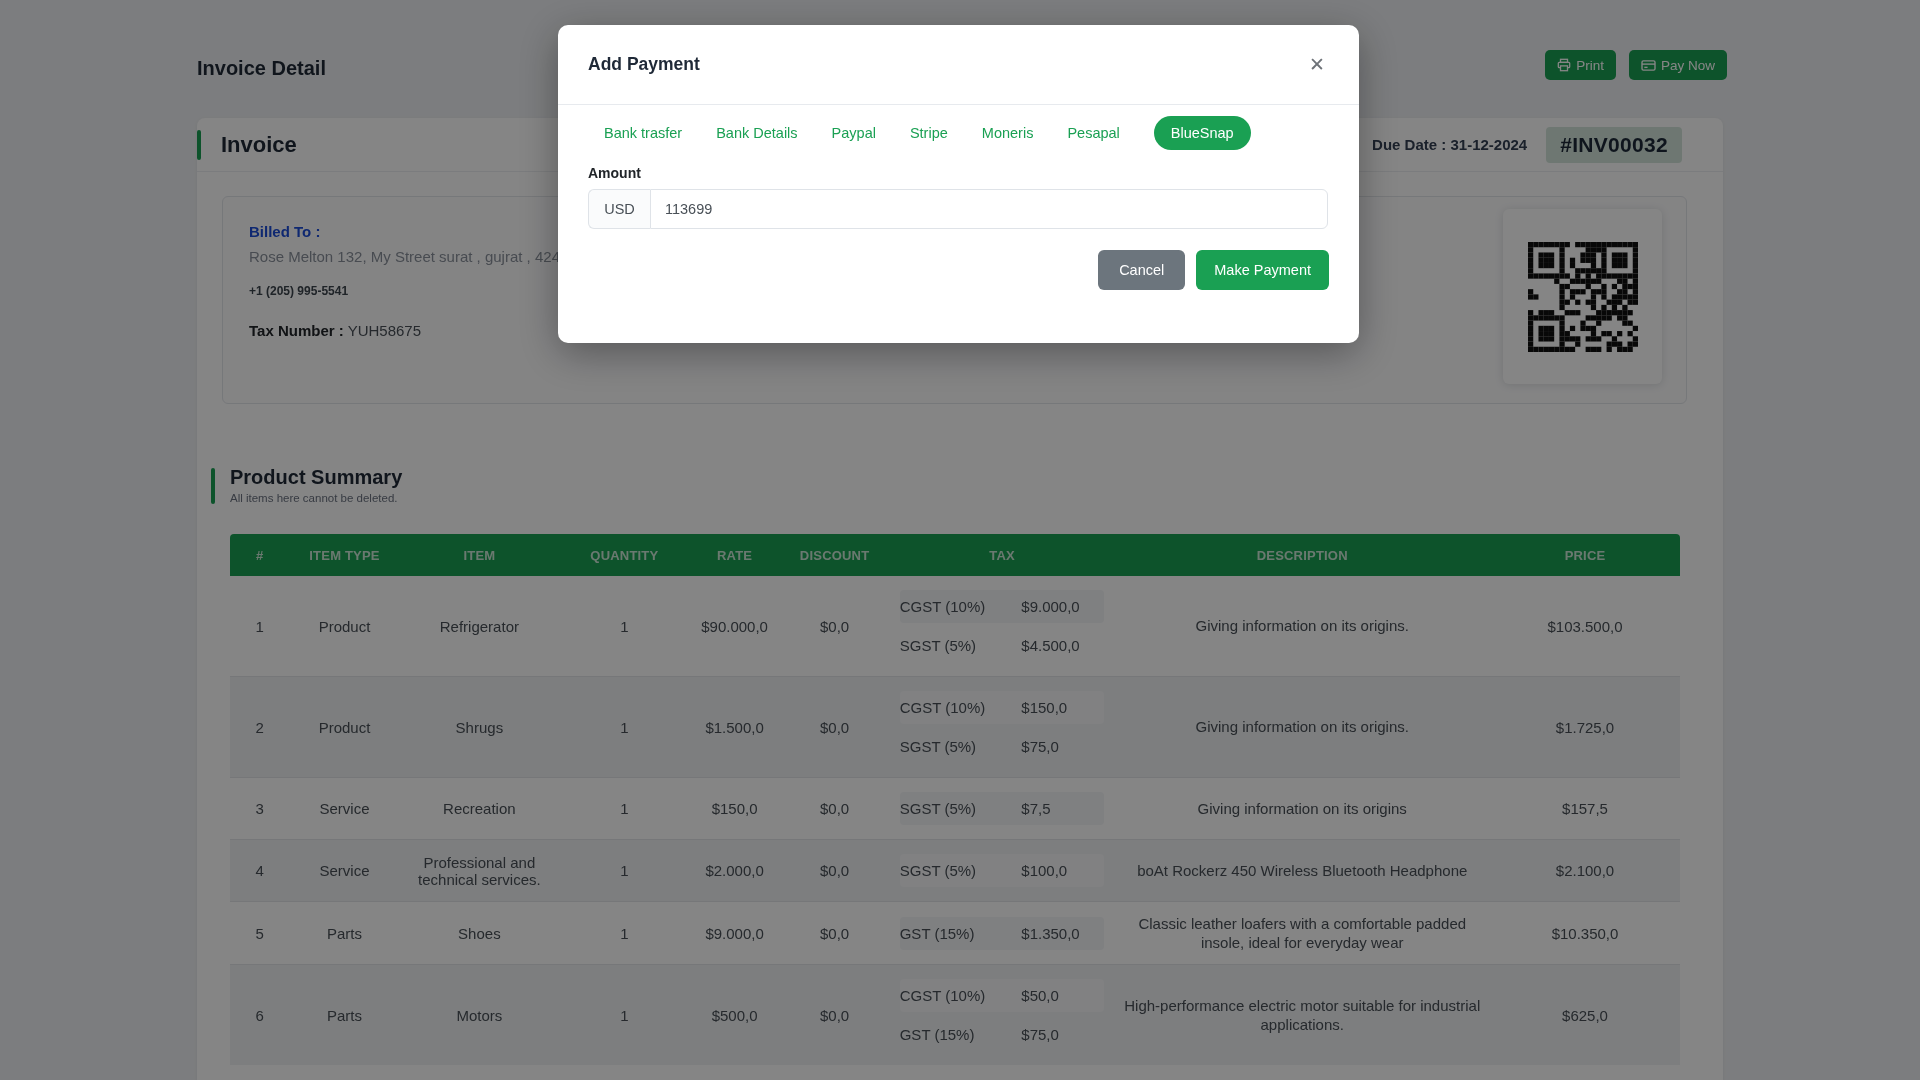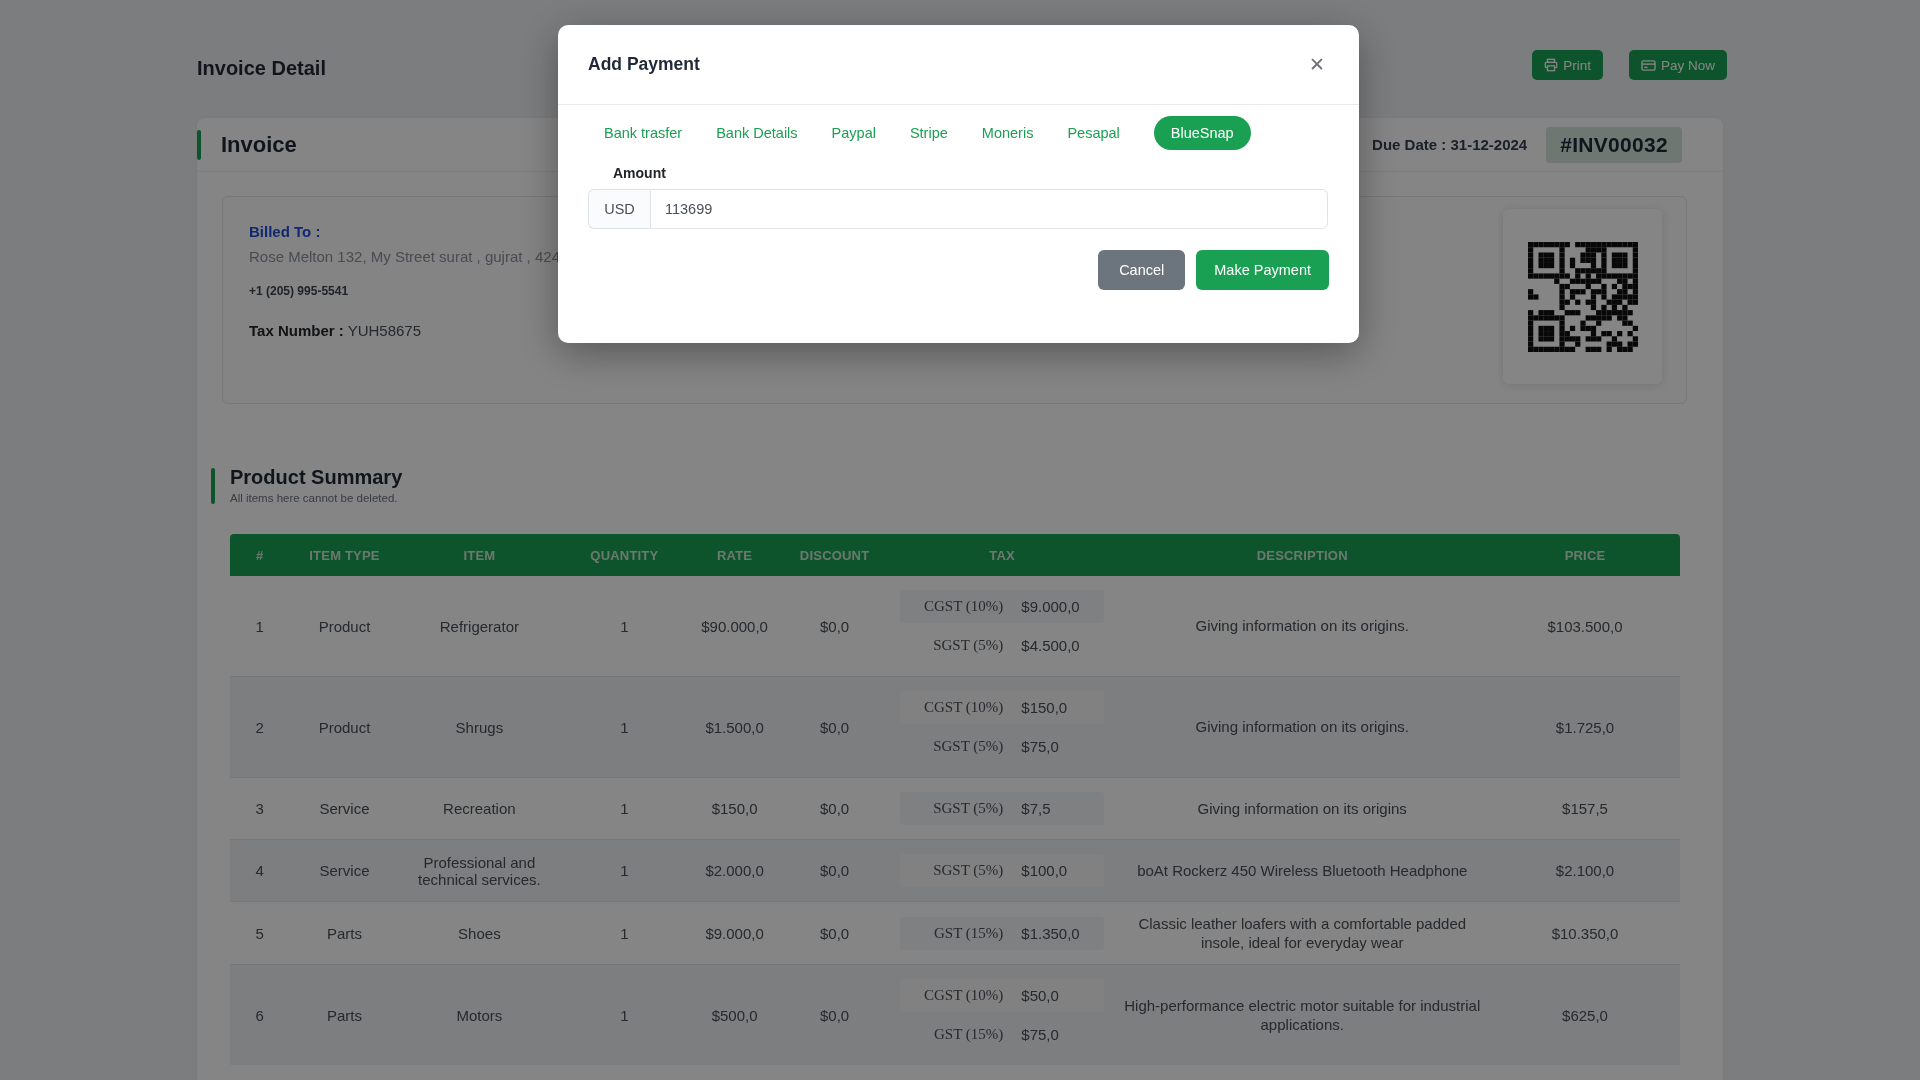--- a/index.html
+++ b/index.html
@@ -7,21 +7,21 @@
   body {
     font-family:"Liberation Sans", sans-serif;
     background:#eef0f3;
     color:#495057;
     position:relative;
   }
 
   
   .topbar { position:absolute; left:197px; right:193px; top:38px; height:42px; display:flex; align-items:flex-end; }
   .page-title { font-size:20px; font-weight:700; color:#1f2937; }
-  .topbar-actions { margin-left:auto; display:flex; gap:26px; }
+  .topbar-actions { margin-left:auto; display:flex; gap:13px; }
   .btn-green {
     display:inline-flex; align-items:center; gap:5px;
     background:#1aa053; color:#fff; border:none; border-radius:5px;
     font-family:inherit; font-size:13.5px; font-weight:500;
     padding:7px 12px; height:30px; cursor:pointer;
   }
   .btn-green svg { display:block; }
 
   
   .card {
@@ -86,21 +86,21 @@
   .ps-table td {
     font-size:15px; color:#495057; text-align:center; vertical-align:middle;
     padding:12px 6px; border-top:1px solid #e2e5e9;
   }
   .ps-table tbody tr:first-child td { border-top:none; }
   .ps-table tbody tr:nth-child(even) { background:#eff1f3; }
   .col-num{width:4.1%} .col-type{width:7.6%} .col-item{width:11%} .col-qty{width:9%}
   .col-rate{width:6.2%} .col-disc{width:7.6%} .col-tax{width:15.5%} .col-desc{width:25.9%} .col-price{width:13.1%}
   .tax-cell { display:flex; flex-direction:column; gap:6px; padding:2px 4px; }
   .tax-line { display:grid; grid-template-columns:55% 45%; align-items:center; padding:8px 0; }
-  .tax-line .t-name { text-align:right; padding-right:9px;font-family:Liberation Serif, serif; }
+  .tax-line .t-name { text-align:left; padding-right:9px; }
   .tax-line .t-val  { text-align:left;  padding-left:9px; }
   .tax-line.hl { background:#f4f5f7; border-radius:4px; }
   tr:nth-child(even) .tax-line.hl { background:#f7f8fa; }
   .desc-cell { line-height:1.28; }
 
   
   .overlay { position:fixed; inset:0; background:rgba(0,0,0,.48); z-index:10; }
   .modal {
     position:fixed; left:558px; top:25px; width:801px; height:318px; z-index:20;
     background:#fff; border-radius:10px; box-shadow:0 10px 40px rgba(0,0,0,.35);
@@ -116,21 +116,21 @@
   }
   .modal-body { padding:0 30px; }
   .pay-tabs { display:flex; align-items:center; gap:34px; margin-top:9px; height:38px; padding-left:16px; }
   .pay-tab {
     background:none; border:none; cursor:pointer; font-family:inherit;
     font-size:14.5px; color:#1aa053; padding:0;
   }
   .pay-tab.active {
     background:#1aa053; color:#fff; border-radius:20px; padding:9px 17px; font-weight:500;
   }
-  .amount-label { margin-top:13px; font-size:14px; font-weight:600; color:#212529;margin-left:25px; }
+  .amount-label { margin-top:13px; font-size:14px; font-weight:600; color:#212529; }
   .input-group { margin-top:8px; display:flex; width:740px; height:40px; }
   .ig-prefix {
     width:62px; border:1px solid #dfe3e8; border-right:none; background:#fafbfc;
     border-radius:6px 0 0 6px; display:flex; align-items:center; justify-content:center;
     font-size:14.5px; color:#495057;
   }
   .ig-input {
     flex:1; border:1px solid #dfe3e8; border-radius:0 6px 6px 0;
     padding:0 14px; font-family:inherit; font-size:14.5px; color:#495057; outline:none; background:#fff;
   }

